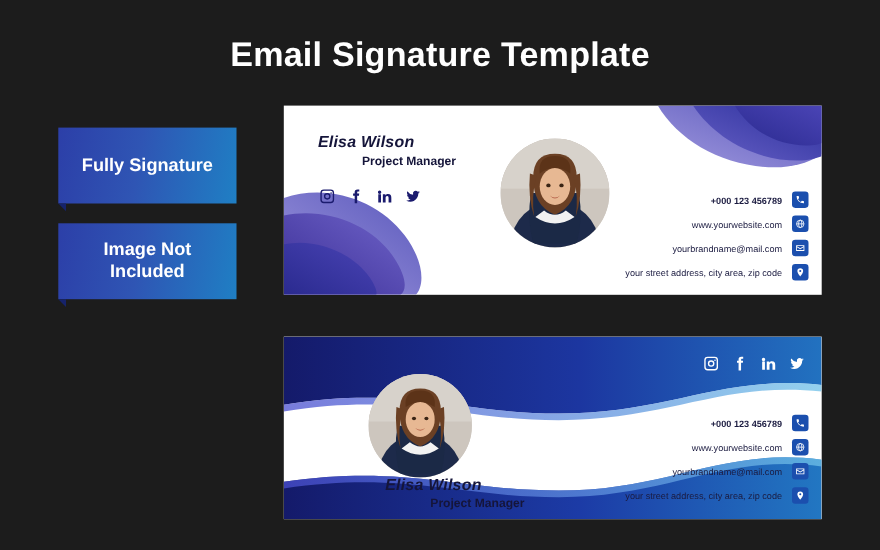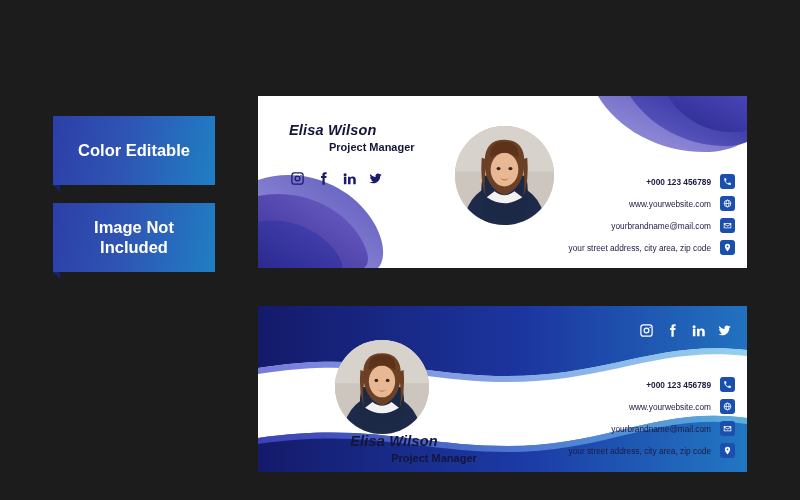--- a/index.html
+++ b/index.html
@@ -123,24 +123,25 @@
     display: flex; align-items: center; justify-content: center;
     flex: 0 0 15px;
   }
   .cicon svg { display: block; }
 </style>
 </head>
 <body>
 
 <div class="page">
 
+  <div class="main-title">Email Signature Template</div>
 
   <div class="badges">
     <div class="badge">
-      <span class="badge-text">Color Editable</span>
+      <span class="badge-text">Fully Signature</span>
     </div>
     <div class="badge">
       <span class="badge-text">Image Not
 Included</span>
     </div>
   </div>
 
   <div class="card card1">
     <svg class="bg" viewBox="0 0 489 172" preserveAspectRatio="none">
       <defs>

